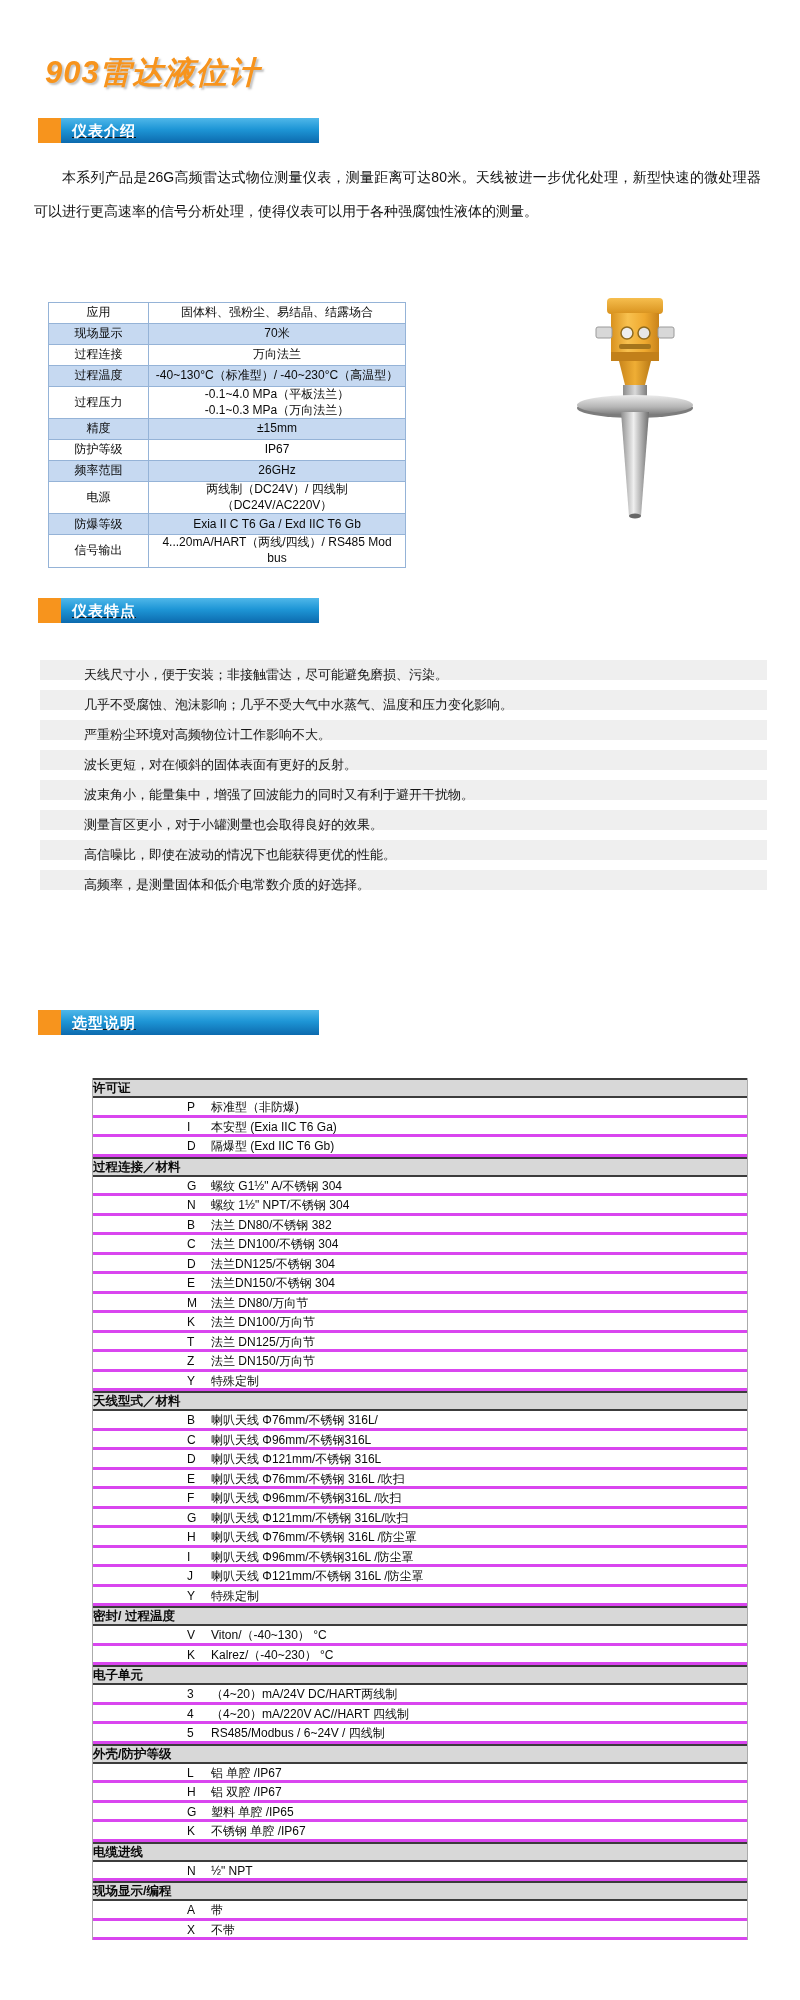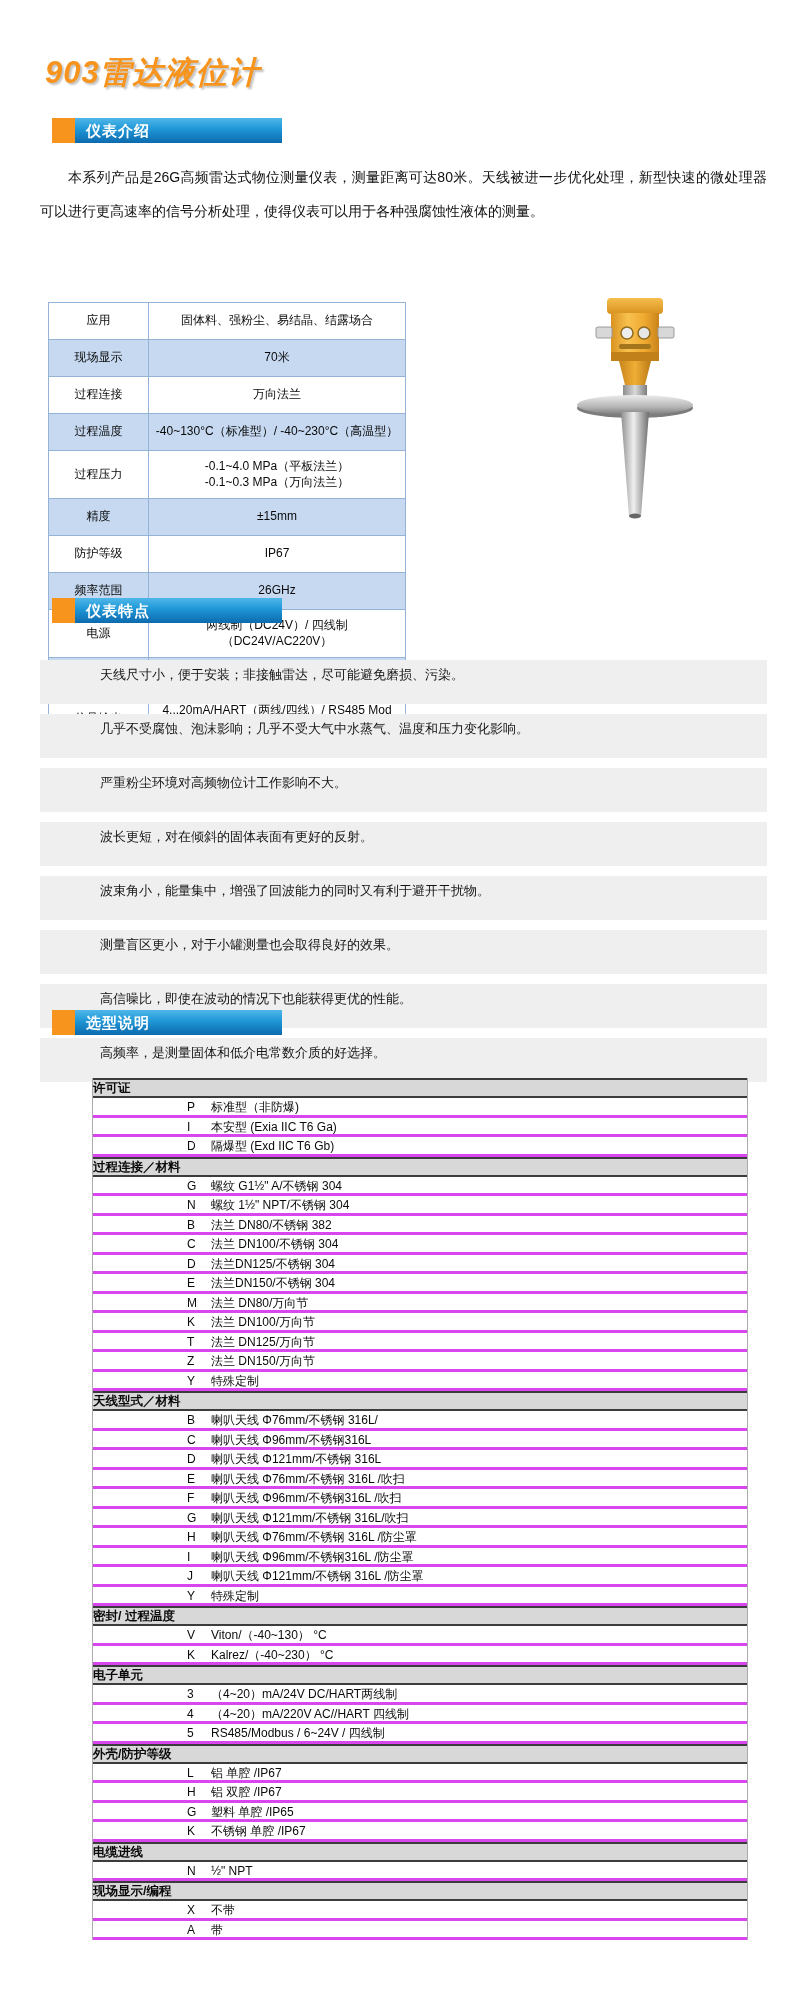--- a/index.html
+++ b/index.html
@@ -2,41 +2,41 @@
 <html><head>
 <meta charset="utf-8">
 <style>
   html,body{margin:0;padding:0;background:#fff;}
   .page{position:relative;width:800px;height:2000px;background:#ffffff;overflow:hidden;
         font-family:"Liberation Sans","DejaVu Sans",sans-serif;color:#111;}
 
   .title{position:absolute;left:45px;top:52px;margin:0;font-size:31px;font-weight:bold;
          color:#F7941D;letter-spacing:1px;text-shadow:2px 2px 2px rgba(120,120,120,0.45);font-style:italic;}
 
-  .sec-bar{position:absolute;left:52px;width:230px;height:25px;display:flex;}
+  .sec-bar{position:absolute;left:38px;width:281px;height:25px;display:flex;text-decoration:underline;}
   .sec-orange{width:23px;height:25px;background:#F7941D;flex:none;}
   .sec-blue{flex:1;height:25px;line-height:25px;padding-left:11px;color:#fff;font-size:15px;
             font-weight:bold;letter-spacing:1px;
             background:linear-gradient(180deg,#4FB7E9 0%,#1E96D6 45%,#0C6AAE 100%);}
 
-  .intro-para{position:absolute;left:40px;top:160px;width:727px;margin:0;font-size:14px;
+  .intro-para{position:absolute;left:34px;top:160px;width:727px;margin:0;font-size:14px;
               line-height:34px;text-indent:2em;text-align:justify;color:#101010;}
 
   .spec-table{position:absolute;left:48px;top:302px;width:358px;border-collapse:collapse;
               table-layout:fixed;font-size:12px;color:#0a0a0a;}
-  .spec-table td{border:1px solid #95B3D7;text-align:center;padding:8px 3px;height:20px;
+  .spec-table td{border:1px solid #95B3D7;text-align:center;padding:0 3px;height:20px;
                  line-height:1.3;overflow:hidden;}
   .spec-table td.lbl{width:93px;}
   .spec-table tr.alt td{background:#C6D9F1;}
 
   .device{position:absolute;left:565px;top:292px;width:150px;height:242px;}
 
   .features{position:absolute;left:40px;top:660px;width:727px;}
-  .feature-row{height:44px;line-height:30px;margin-bottom:10px;background:#EFEFEF;
-               padding-left:60px;font-size:13px;color:#151515;box-sizing:border-box;}
+  .feature-row{height:20px;line-height:30px;margin-bottom:10px;background:#EFEFEF;
+               padding-left:44px;font-size:13px;color:#151515;box-sizing:border-box;}
 
   .sel-table{position:absolute;left:92px;top:1078px;width:654px;font-size:12px;
              border-left:1px solid #ababab;border-right:1px solid #ababab;}
   .sel-header{height:20px;line-height:17px;background:#D8D8D8;font-weight:bold;color:#0a0a0a;
               border-top:2px solid #3c3c3c;border-bottom:2px solid #3c3c3c;
               box-sizing:border-box;font-size:12.5px;}
   .sel-row{height:19.5px;line-height:18.5px;border-bottom:3px solid #d946ef;box-sizing:border-box;
            background:#fff;white-space:nowrap;}
   .sel-row .code{display:inline-block;margin-left:94px;width:24px;color:#0a0a0a;}
   .sel-row .desc{color:#0a0a0a;}
@@ -216,17 +216,17 @@
       <div class="sel-row"><span class="code">4</span><span class="desc">（4~20）mA/220V AC//HART 四线制</span></div>
       <div class="sel-row"><span class="code">5</span><span class="desc">RS485/Modbus / 6~24V / 四线制</span></div>
       <div class="sel-header">外壳/防护等级</div>
       <div class="sel-row"><span class="code">L</span><span class="desc">铝 单腔 /IP67</span></div>
       <div class="sel-row"><span class="code">H</span><span class="desc">铝 双腔 /IP67</span></div>
       <div class="sel-row"><span class="code">G</span><span class="desc">塑料 单腔 /IP65</span></div>
       <div class="sel-row"><span class="code">K</span><span class="desc">不锈钢 单腔 /IP67</span></div>
       <div class="sel-header">电缆进线</div>
       <div class="sel-row"><span class="code">N</span><span class="desc">½" NPT</span></div>
       <div class="sel-header">现场显示/编程</div>
+      <div class="sel-row"><span class="code">A</span><span class="desc">带</span></div>
       <div class="sel-row"><span class="code">X</span><span class="desc">不带</span></div>
-      <div class="sel-row"><span class="code">A</span><span class="desc">带</span></div>
     </div>
 
 </div>
 
 </body></html>

